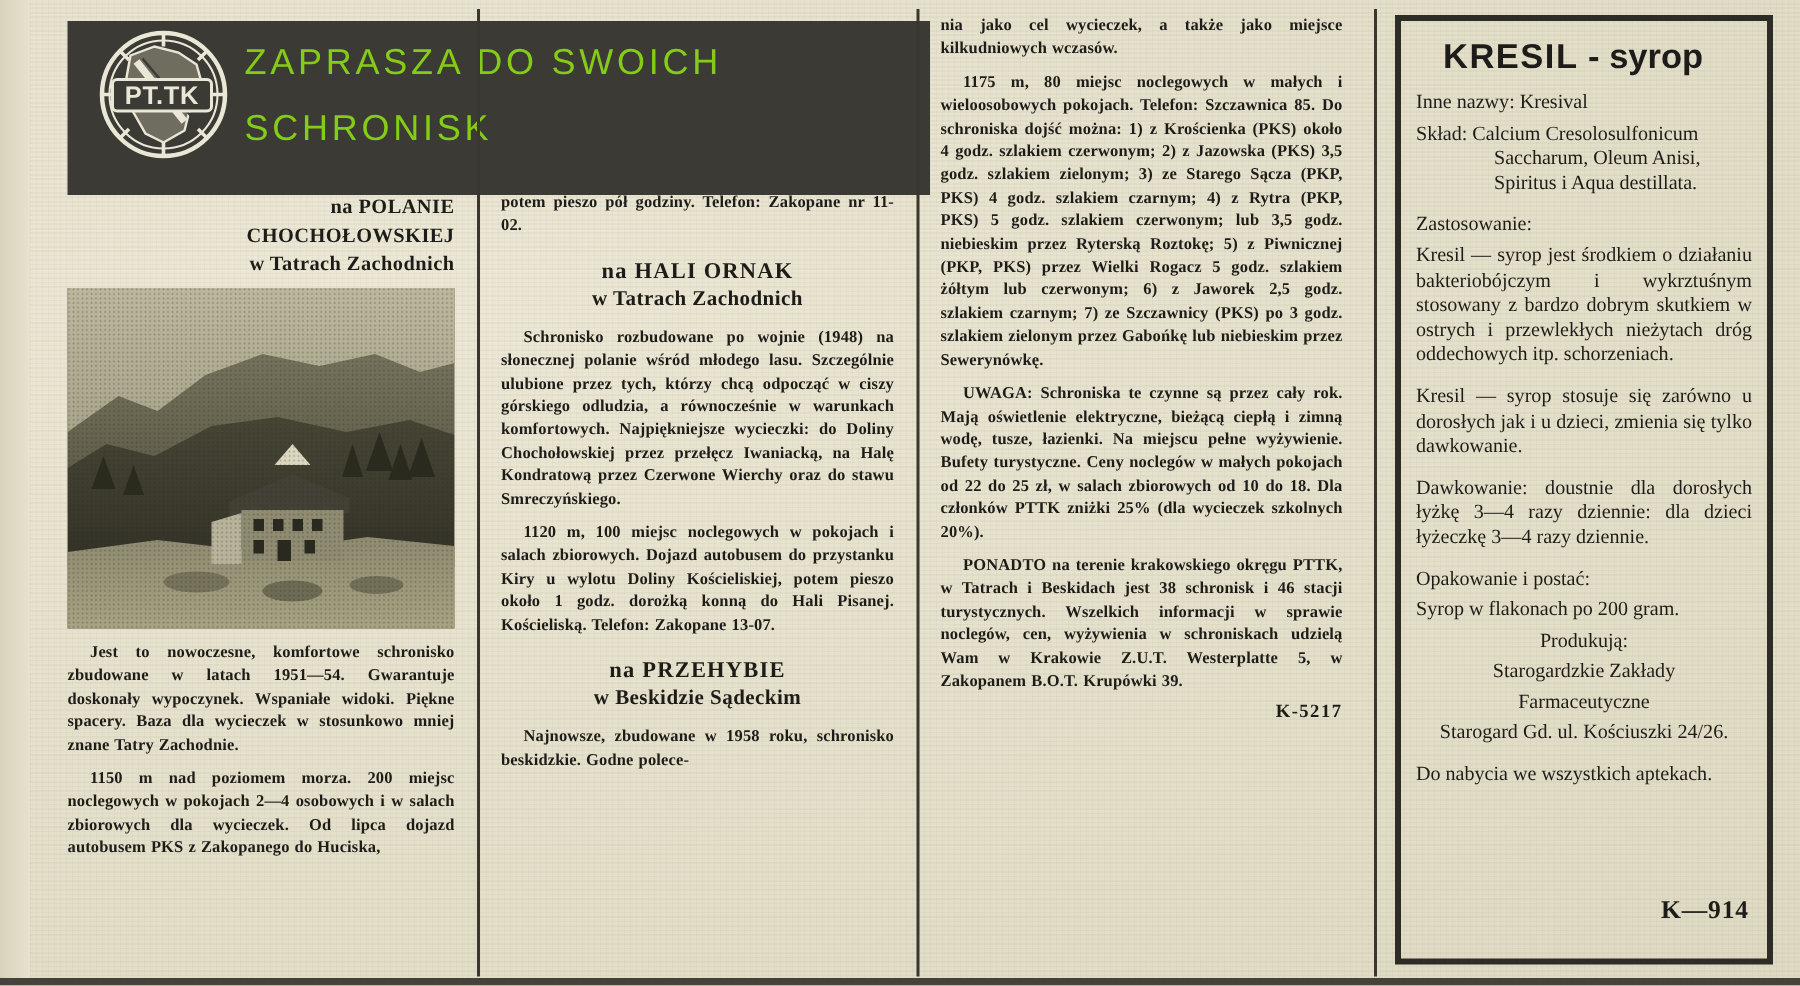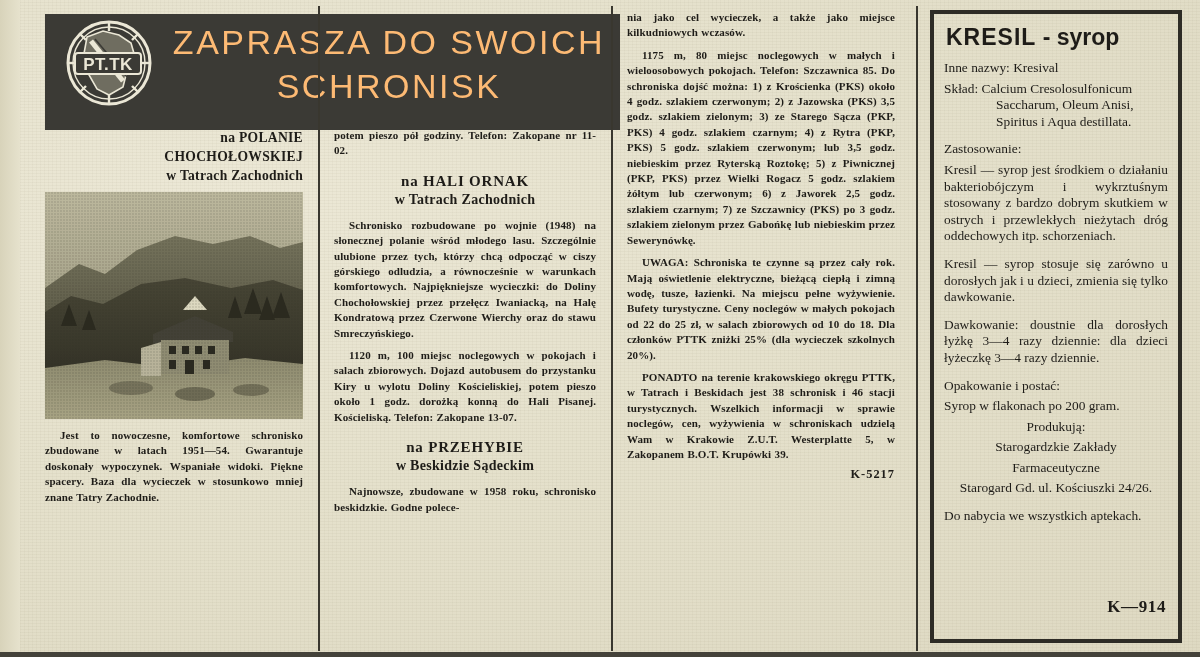--- a/index.html
+++ b/index.html
@@ -23,25 +23,25 @@
   .sheet{position:absolute;inset:0;}
 
   
   .header-bar{
     position:absolute;left:45px;top:14px;width:575px;height:116px;
     background:#3b3a35;
     overflow:hidden;
   }
   .header-title{
     position:absolute;left:118px;top:6px;width:452px;
-    text-align:center;
-    color:#fdba74;
+    text-align:left;
+    color:#84cc16;
     font-family:"Liberation Sans",sans-serif;
     font-weight:300;
-    font-size:34px;
+    font-size:24px;
     line-height:44px;
     letter-spacing:2.5px;
   }
   .header-title .l2{display:block;}
 
   
   .emblem{
     position:absolute;left:12px;top:3px;width:104px;height:92px;
   }
   .emblem svg{display:block;}
@@ -105,21 +105,21 @@
   .ad{
     position:absolute;left:930px;top:10px;width:252px;height:633px;
     border:4px solid #2e2c26;
     background:transparent;
     box-sizing:border-box;
     padding:8px 10px 0 10px;
   }
   .ad-title{
     font-family:"Liberation Sans",sans-serif;
     font-size:23px;font-weight:bold;
-    letter-spacing:1px;margin:2px 0 9px 2px;
+    letter-spacing:1px;margin:2px 0 9px 18px;
   }
   .ad-title .syrop{font-weight:bold;letter-spacing:0;}
   .ad p{
     margin:0 0 4px 0;
     font-size:13.4px;line-height:16.6px;
     font-family:"Liberation Serif",serif;
   }
   .ad p.just{text-align:justify;}
   .ad p.ctr{text-align:center;}
   .ad p.hang{padding-left:52px;text-indent:-52px;}
@@ -230,20 +230,21 @@
           <path d="M96 156 L116 150 L116 184 L96 184 Z" fill="#b5b199"></path>
         </g>
         <ellipse cx="86" cy="196" rx="22" ry="7" fill="#77745e"></ellipse>
         <ellipse cx="150" cy="202" rx="20" ry="7" fill="#6f6c57"></ellipse>
         <ellipse cx="206" cy="198" rx="18" ry="6" fill="#74715b"></ellipse>
         <rect width="258" height="227" fill="url(#halftone)"></rect>
       </svg>
     </div>
 
     <p class="ind">Jest to nowoczesne, komfortowe schronisko zbudowane w latach 1951—54. Gwarantuje doskonały wypoczynek. Wspaniałe widoki. Piękne spacery. Baza dla wycieczek w stosunkowo mniej znane Tatry Zachodnie.</p>
+    <p class="ind">1150 m nad poziomem morza. 200 miejsc noclegowych w pokojach 2—4 osobowych i w salach zbiorowych dla wycieczek. Od lipca dojazd autobusem PKS z Zakopanego do Huciska,</p>
   </div>
 
   <div class="col" id="col2">
     <p>potem pieszo pół godziny. Telefon: Zakopane nr 11-02.</p>
 
     <div class="sub-head">
       <span class="big">na HALI ORNAK</span><br>
       <span>w Tatrach Zachodnich</span>
     </div>
 

